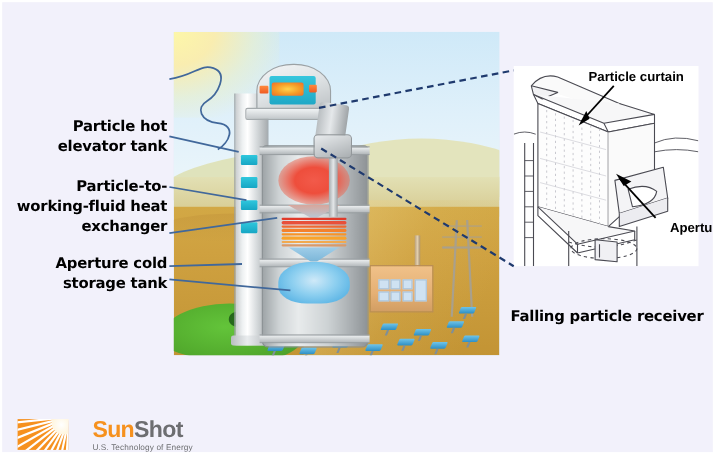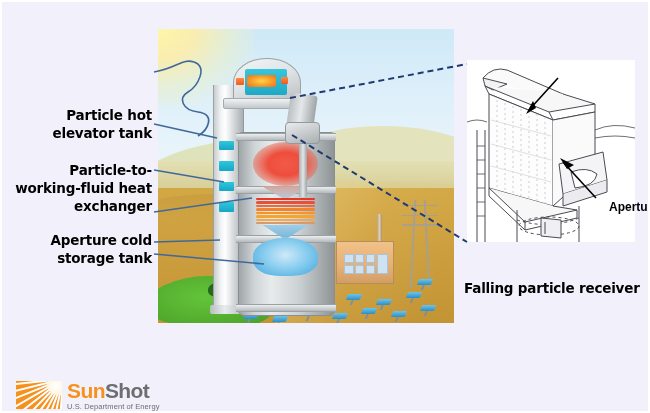--- a/index.html
+++ b/index.html
@@ -289,21 +289,21 @@
     position:absolute; right:-2px; top:-2px;
     width:2px; height:62px;
     background:#ffffff;
     transform-origin:top center;
   }
   #logo-mark .core{
     position:absolute; right:-7px; top:-8px; width:22px; height:22px;
     background:radial-gradient(circle at 40% 60%,#ffffff 0%,#fff6e0 45%,rgba(246,145,30,0) 72%);
     border-radius:50%;
   }
-  #logo-text{ margin-left:5px; line-height:1; }
+  #logo-text{ margin-left:22px; line-height:1; }
   .logo-word{ font-family:"Liberation Sans", sans-serif; font-size:21px; font-weight:700; letter-spacing:-0.6px; }
   .logo-sun{ color:#f6911e; }
   .logo-shot{ color:#6d6e71; }
   .logo-sub{
     font-family:"Liberation Sans", sans-serif;
     font-size:7.5px; color:#6d6e71; letter-spacing:0.1px; margin-top:2px;
   }
 
   
   #leaders, #dashes { position:absolute; left:0; top:0; width:650px; height:413px; pointer-events:none; }
@@ -454,20 +454,21 @@
         <path d="M10 142 L18 142"></path>
           <path d="M10 156 L18 156"></path>
       </g>
 
       <path d="M0 62 Q10 58 20 62" stroke-width="0.8"></path>
       <path d="M128 70 Q146 62 168 68" stroke-width="0.8"></path>
       <path d="M128 78 Q148 74 168 78" stroke-width="0.8"></path>
     </svg>
   </div>
 
+  <div class="dlabel" id="lbl-curtain">Particle curtain</div>
   <div class="dlabel" id="lbl-aperture">Aperture</div>
 
   <div class="label" id="lbl-hot">Particle hot
 elevator tank</div>
   <div class="label" id="lbl-hx">Particle-to-
 working-fluid heat
 exchanger</div>
   <div class="label" id="lbl-cold">Aperture cold
 storage tank</div>
 
@@ -514,17 +515,17 @@
       <div class="ray" style="transform:rotate(60deg);"></div>
       <div class="ray" style="transform:rotate(68deg);"></div>
       <div class="ray" style="transform:rotate(76deg);"></div>
       <div class="ray" style="transform:rotate(84deg);"></div>
       <div class="core"></div>
     </div>
     <div id="logo-text">
       <div>
         <span class="logo-word logo-sun">Sun</span><span class="logo-word logo-shot">Shot</span>
       </div>
-      <div class="logo-sub">U.S. Department of Energy</div>
+      <div class="logo-sub">U.S. Technology of Energy</div>
     </div>
   </div>
 
 </div>
 
 </body></html>

